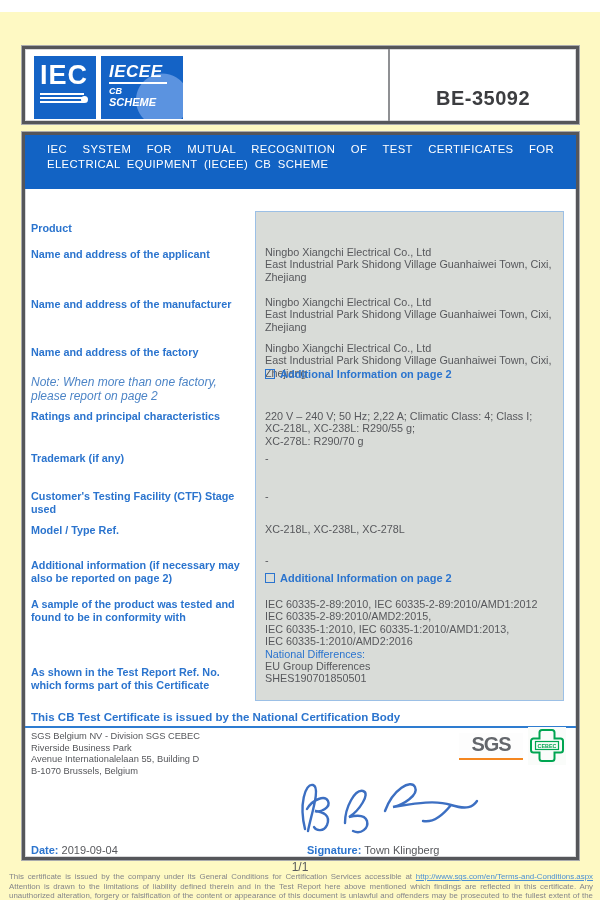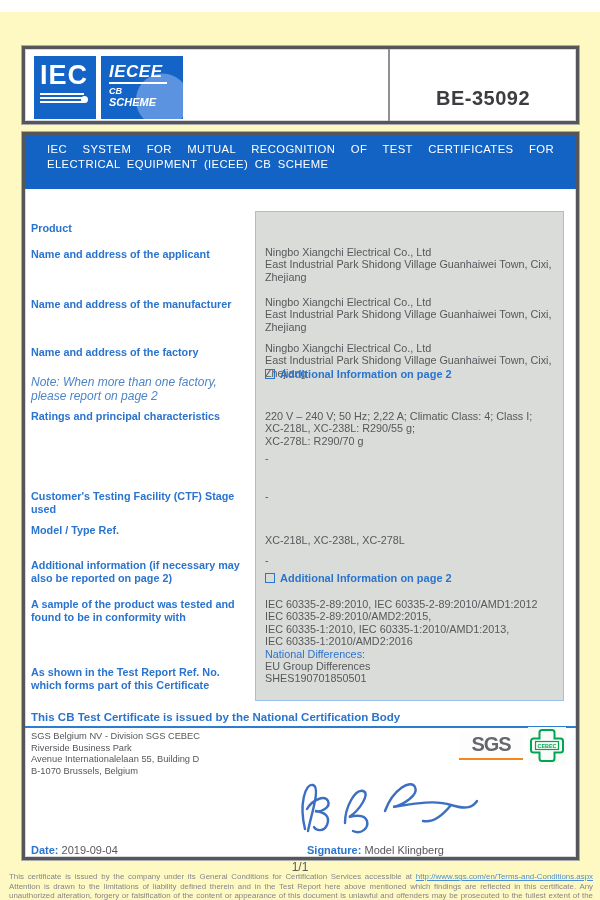--- a/index.html
+++ b/index.html
@@ -91,20 +91,21 @@
     <div class="banner">IEC SYSTEM FOR MUTUAL RECOGNITION OF TEST CERTIFICATES FOR ELECTRICAL EQUIPMENT (IECEE) CB SCHEME</div>
 
     <div class="valuebox"></div>
 
     <div class="lbl" style="top:87px">Product</div>
     <div class="lbl" style="top:113px">Name and address of the applicant</div>
     <div class="lbl" style="top:163px">Name and address of the manufacturer</div>
     <div class="lbl" style="top:211px">Name and address of the factory</div>
     <div class="note" style="top:240px">Note: When more than one factory, please report on page 2</div>
     <div class="lbl" style="top:275px">Ratings and principal characteristics</div>
+    <div class="lbl" style="top:317px">Trademark (if any)</div>
     <div class="lbl" style="top:355px">Customer's Testing Facility (CTF) Stage used</div>
     <div class="lbl" style="top:389px">Model / Type Ref.</div>
     <div class="lbl" style="top:424px">Additional information (if necessary may also be reported on page 2)</div>
     <div class="lbl" style="top:463px">A sample of the product was tested and found to be in conformity with</div>
     <div class="lbl" style="top:531px">As shown in the Test Report Ref. No. which forms part of this Certificate</div>
 
     <div class="val" style="top:111px">Ningbo Xiangchi Electrical Co., Ltd
 East Industrial Park Shidong Village Guanhaiwei Town, Cixi,
 Zhejiang</div>
     <div class="val" style="top:161px">Ningbo Xiangchi Electrical Co., Ltd
@@ -115,21 +116,21 @@
 Zhejiang</div>
     <div class="chk" style="top:233px">
       <span class="box"></span>
       <span>Additional Information on page 2</span>
     </div>
     <div class="val" style="top:275px">220 V – 240 V; 50 Hz; 2,22 A; Climatic Class: 4; Class I;
 XC-218L, XC-238L: R290/55 g;
 XC-278L: R290/70 g</div>
     <div class="val" style="top:317px">-</div>
     <div class="val" style="top:355px">-</div>
-    <div class="val" style="top:399px">XC-218L, XC-238L, XC-278L</div>
+    <div class="val" style="top:388px">XC-218L, XC-238L, XC-278L</div>
     <div class="val" style="top:419px">-</div>
     <div class="chk" style="top:437px">
       <span class="box"></span>
       <span>Additional Information on page 2</span>
     </div>
     <div class="val" style="top:463px">IEC 60335-2-89:2010, IEC 60335-2-89:2010/AMD1:2012
 IEC 60335-2-89:2010/AMD2:2015,
 IEC 60335-1:2010, IEC 60335-1:2010/AMD1:2013,
 IEC 60335-1:2010/AMD2:2016</div>
     <div class="val blueval" style="top:513px">National Differences:</div>
@@ -161,21 +162,21 @@
       <path d="M22 58 C16 34 22 12 30 14 C38 16 28 44 25 60 M24 38 C30 28 42 24 45 30 C48 36 38 42 32 40 C40 41 48 44 44 54 C41 61 33 60 31 56 M62 52 C62 36 72 18 80 20 C88 22 76 40 66 46 C74 44 82 44 84 50 C86 57 78 64 70 60" fill="none" stroke="#3c6fc2" stroke-width="2.4" stroke-linecap="round"></path>
       <path d="M102 40 C110 18 128 8 132 16 C136 24 120 34 110 36 C124 34 150 28 168 34 C184 39 190 36 194 30 M168 34 C160 44 150 52 140 50" fill="none" stroke="#3c6fc2" stroke-width="2.4" stroke-linecap="round"></path>
     </svg>
 
     <div class="dateline" style="left:6px">
       <span class="lbl-inline">Date:</span>
       <span class="val-inline">2019-09-04</span>
     </div>
     <div class="dateline" style="left:282px">
       <span class="lbl-inline">Signature:</span>
-      <span class="val-inline">Model Klingberg</span>
+      <span class="val-inline">Town Klingberg</span>
     </div>
   </div>
 
   <div class="pagenum">1/1</div>
 
   <div class="footer">
     <span>This certificate is issued by the company under its General Conditions for Certification Services accessible at </span><a href="#">http://www.sgs.com/en/Terms-and-Conditions.aspx</a><span> Attention is drawn to the limitations of liability defined therein and in the Test Report here above mentioned which findings are reflected in this certificate. Any unauthorized alteration, forgery or falsification of the content or appearance of this document is unlawful and offenders may be prosecuted to the fullest extent of the law.</span>
   </div>
 
 </div>

